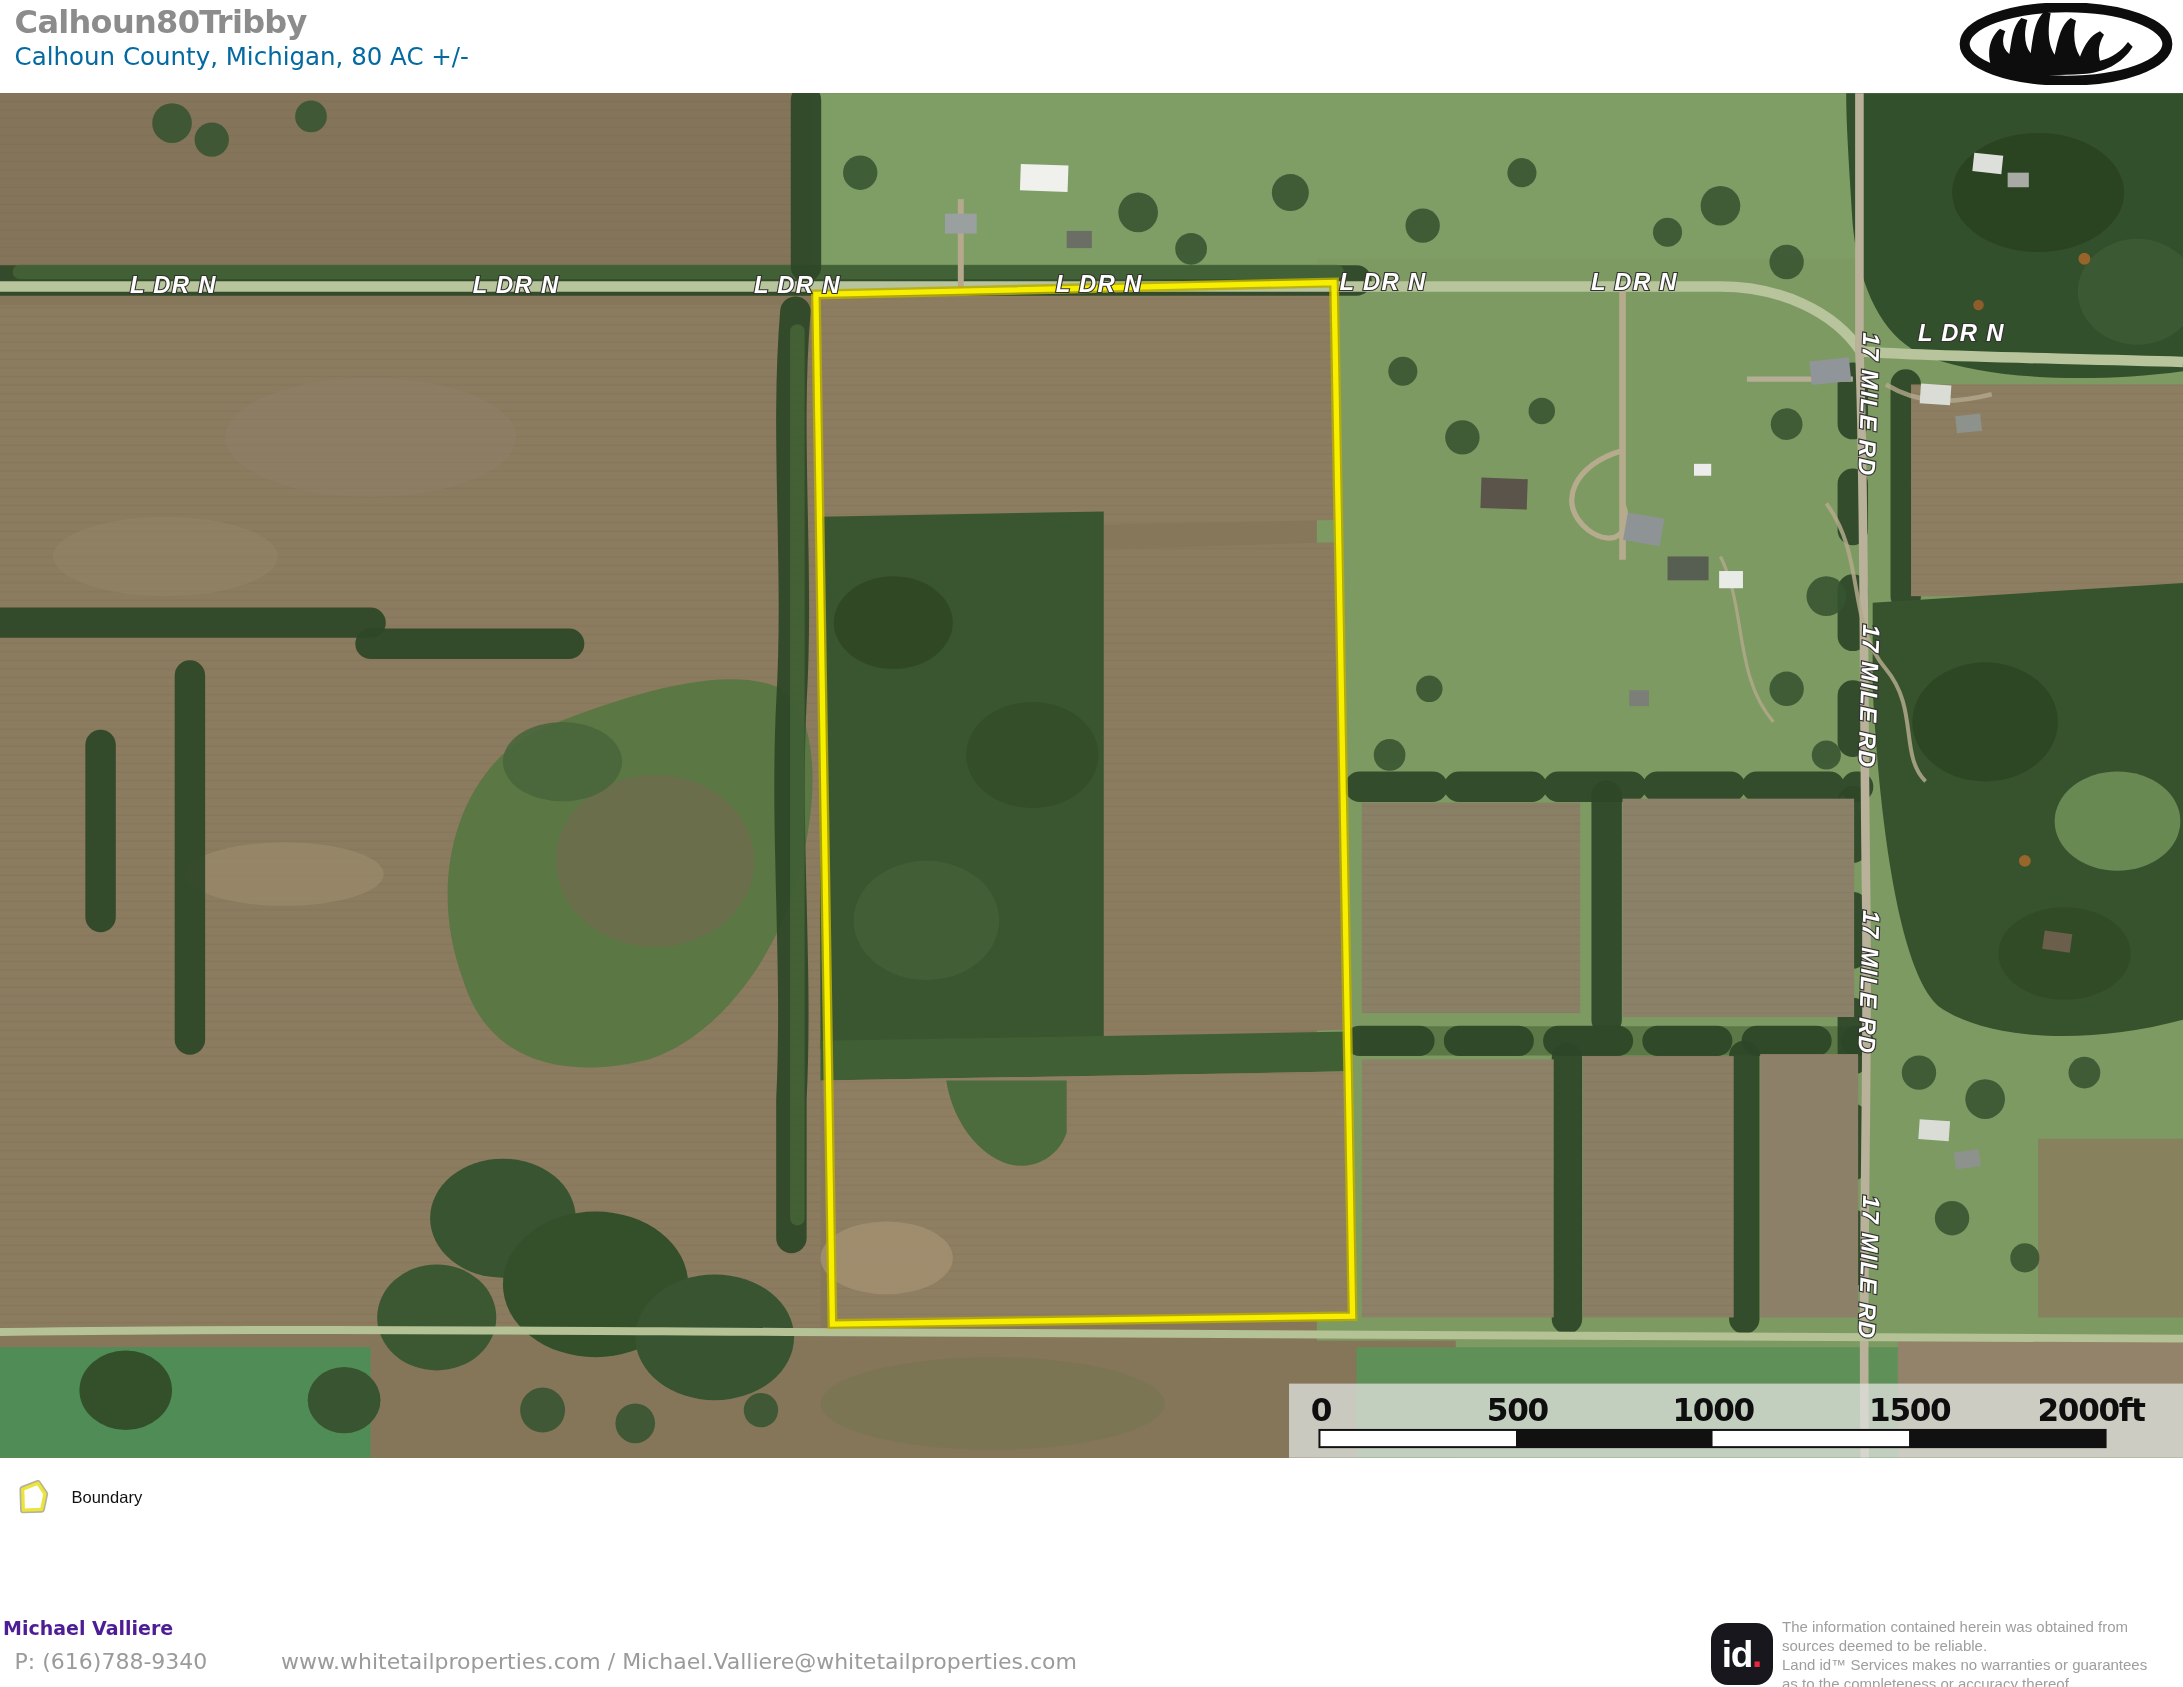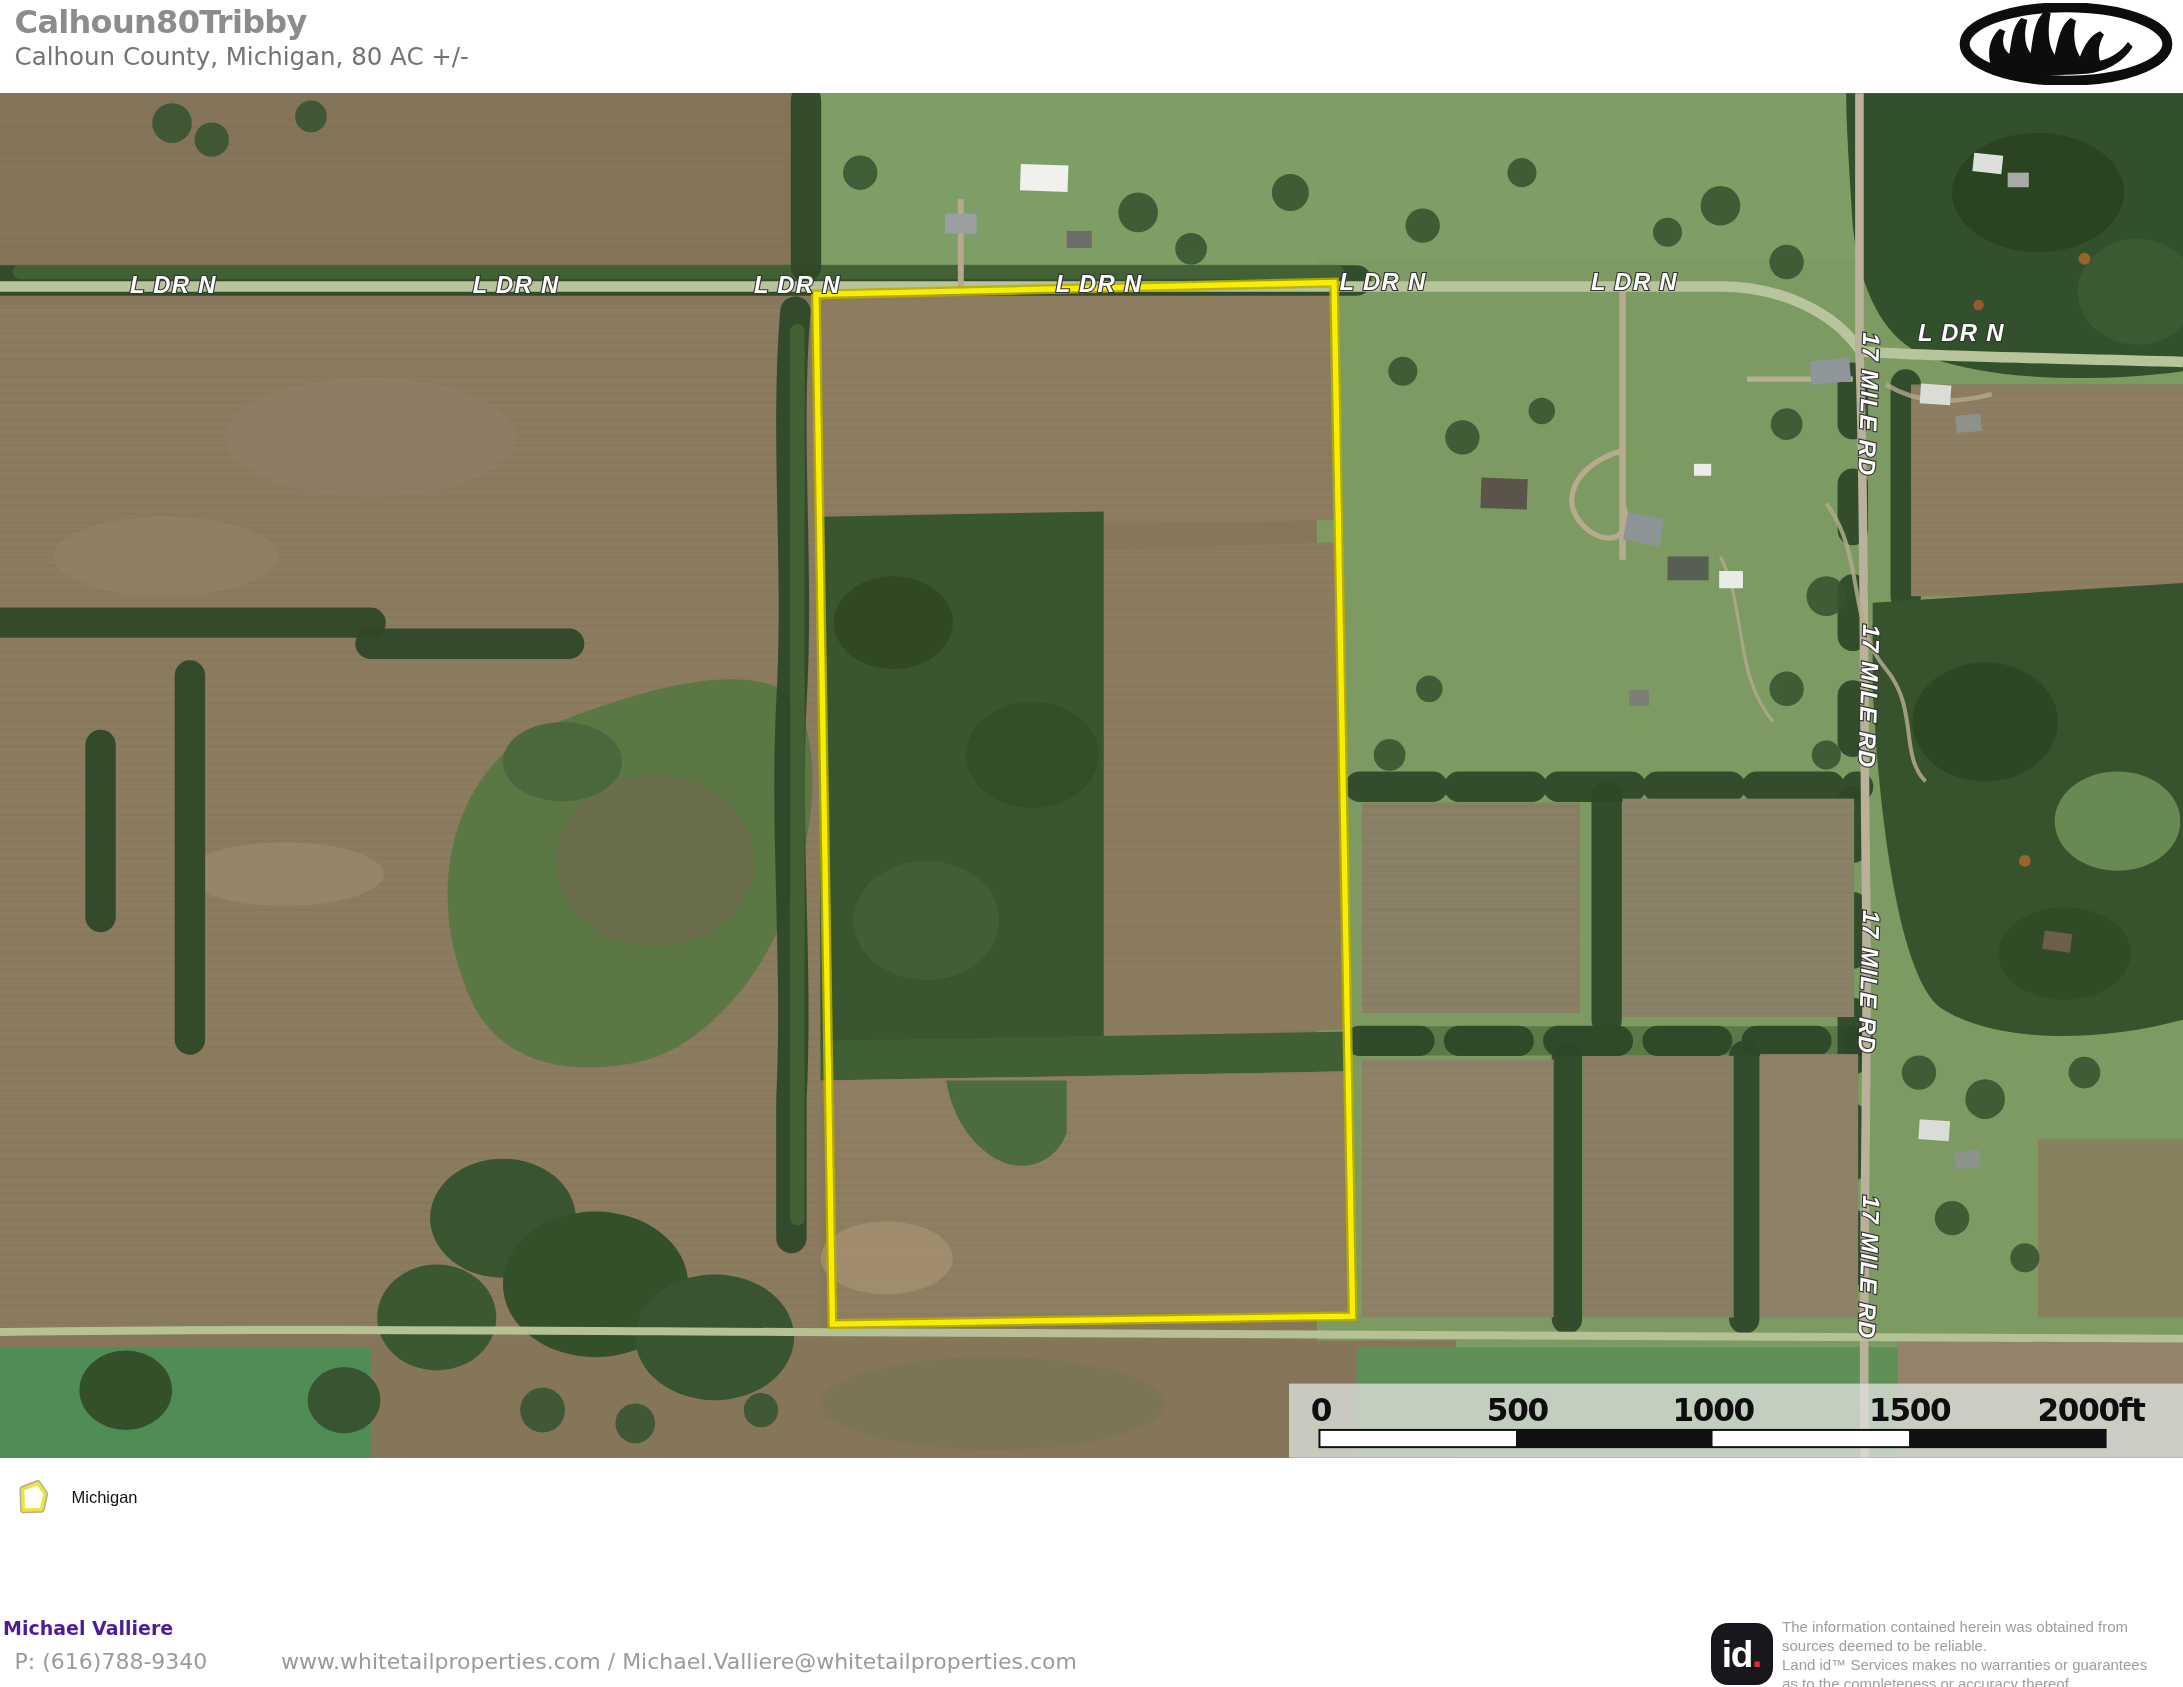--- a/index.html
+++ b/index.html
@@ -3,21 +3,21 @@
 <meta charset="utf-8">
 <style>
   html,body{margin:0;padding:0;background:#ffffff;}
   .page{position:relative;width:2183px;height:1688px;background:#ffffff;overflow:hidden;
         font-family:"Liberation Sans",sans-serif;}
 
   
   .hdr-title{position:absolute;left:14.6px;top:2.6px;font-family:"DejaVu Sans",sans-serif;
              font-weight:bold;font-size:32px;color:#8c8c8c;letter-spacing:-0.7px;}
   .hdr-sub{position:absolute;left:14.6px;top:42px;font-family:"DejaVu Sans",sans-serif;
-           font-size:24.5px;color:#737373;letter-spacing:0px;}
+           font-size:24.5px;color:#0369a1;letter-spacing:0px;}
   .brand{position:absolute;left:1956px;top:2.6px;width:220px;height:82px;}
 
   
   .map-wrap{position:absolute;left:0;top:93px;width:2183px;height:1365px;background:#86775b;}
   .maplabel{font-family:"Liberation Sans",sans-serif;font-style:italic;font-weight:bold;
             font-size:36px;fill:#ffffff;stroke:#333330;stroke-width:3.4px;paint-order:stroke;
             letter-spacing:2px;}
   .scaletxt{font-family:"DejaVu Sans",sans-serif;font-weight:600;font-size:47px;fill:#0e0e0e;
             letter-spacing:-2px;}
   .t1{stroke:#2d4627;stroke-width:46;fill:none;stroke-linecap:round;opacity:.92}
@@ -254,21 +254,21 @@
       <rect x="2885" y="2020" width="297" height="26" fill="#111111"></rect>
     </g>
   </svg>
   </div>
 
   <div class="legend">
     <svg width="33" height="34" viewBox="0 0 50 52">
       <path d="M10,14 L33,5 L44,21 L39,45 L11,46 Z" fill="#ffffff" stroke="#b3b39c" stroke-width="10" stroke-linejoin="round"></path>
       <path d="M10,14 L33,5 L44,21 L39,45 L11,46 Z" fill="#ffffff" stroke="#ece43a" stroke-width="5" stroke-linejoin="round"></path>
     </svg>
-    <span class="legend-label">Michigan</span>
+    <span class="legend-label">Boundary</span>
   </div>
 
   <div class="agent-name">Michael Valliere</div>
   <div class="agent-phone">P: (616)788-9340</div>
   <div class="agent-contact">www.whitetailproperties.com / Michael.Valliere@whitetailproperties.com</div>
 
   <div class="idlogo">
     <span class="idtxt">id</span>
       <span class="dot">.</span>
   </div>

